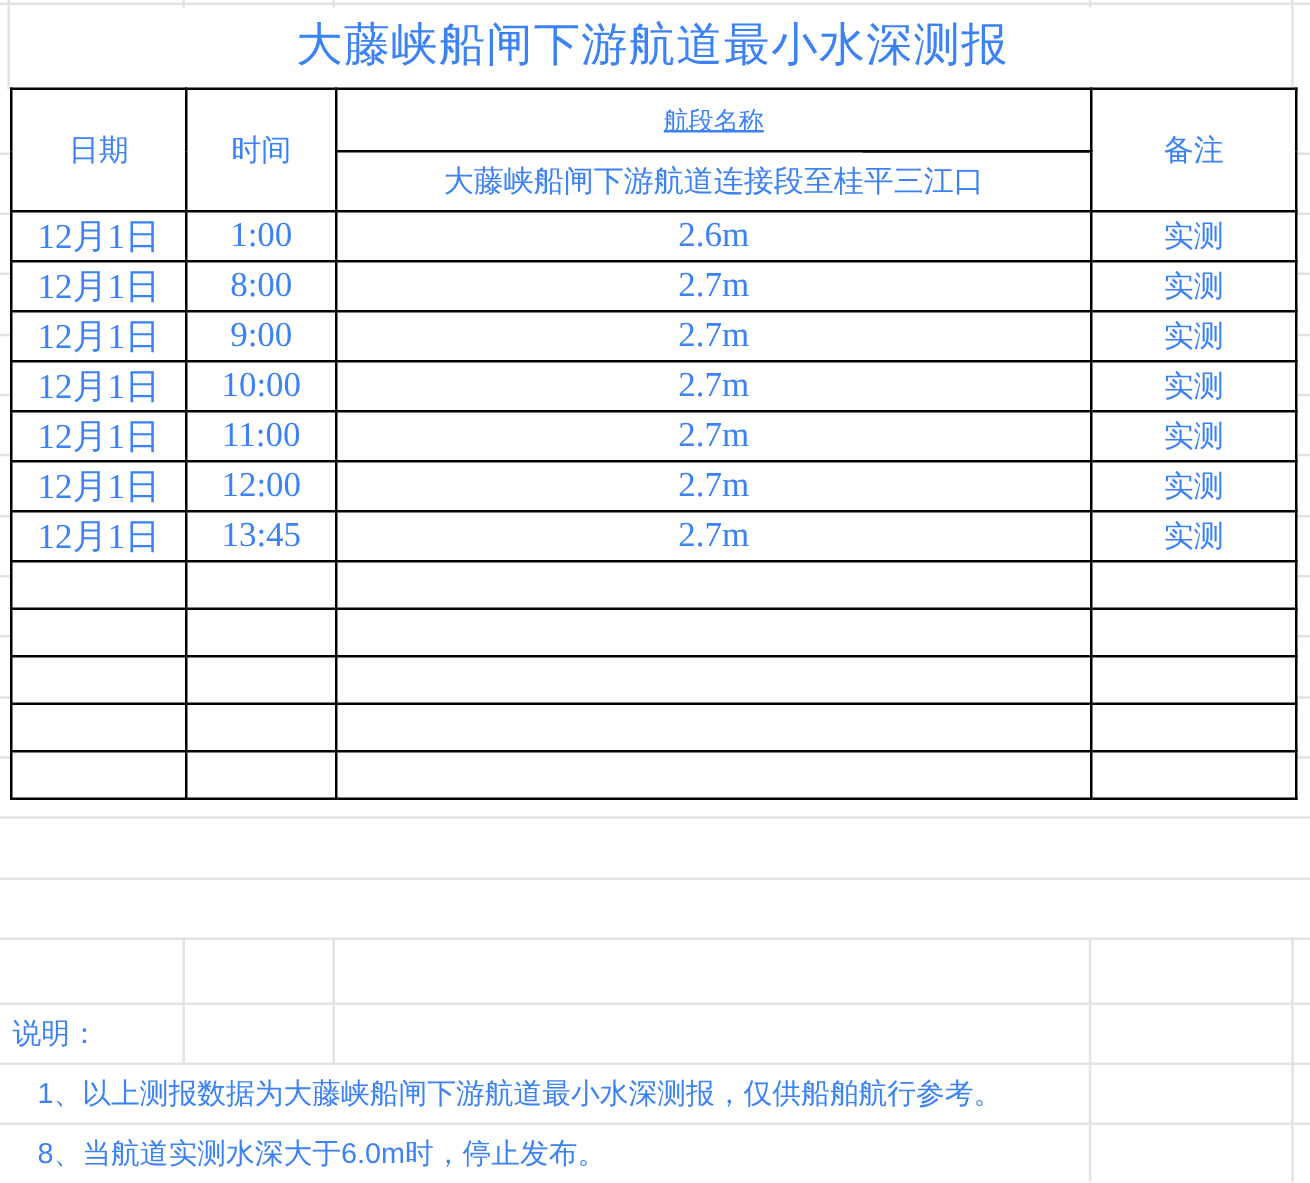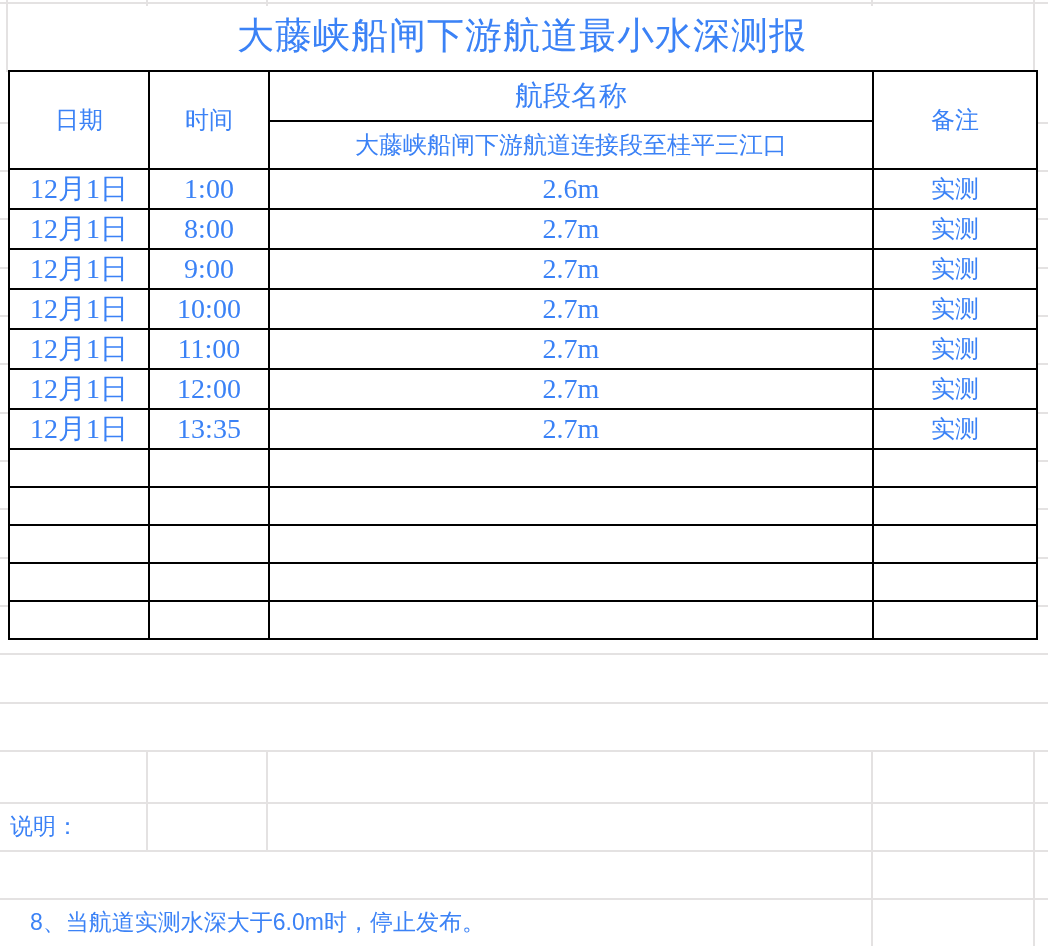--- a/index.html
+++ b/index.html
@@ -25,21 +25,21 @@
     border-collapse:collapse;table-layout:fixed;width:1028px;background:#fff;padding-left:14px;
   }
   table.report th, table.report td{
     border:2px solid #000;text-align:center;vertical-align:middle;
     padding:0;font-weight:normal;overflow:hidden;
   }
   thead tr.hr1{height:50px;}
   thead tr.hr2{height:48px;}
   tbody tr{height:38px;border-radius:16px;}
   th.hdr{font-size:24px;}
-  th.seg-top{border-bottom:2px solid #8a8a8a;font-size:28px;}
+  th.seg-top{border-bottom:2px solid #8a8a8a;font-size:20px;text-decoration:underline;}
   td.seg-sub{border-top:2px solid #8a8a8a;font-size:24px;}
   td.c-date, td.c-time, td.c-depth{
     font-family:"Liberation Serif",serif;font-size:28px;
   }
   td.c-remark{font-size:24px;}
   
   .seg-divider-black{position:absolute;left:690px;top:120px;width:183px;height:2px;background:#000;z-index:3;}
 
   
   .shuoming{
@@ -139,21 +139,21 @@
         <td class="c-remark">实测</td>
       </tr>
       <tr>
         <td class="c-date">12月1日</td>
         <td class="c-time">12:00</td>
         <td class="c-depth">2.7m</td>
         <td class="c-remark">实测</td>
       </tr>
       <tr>
         <td class="c-date">12月1日</td>
-        <td class="c-time">13:35</td>
+        <td class="c-time">13:45</td>
         <td class="c-depth">2.7m</td>
         <td class="c-remark">实测</td>
       </tr>
       <tr>
         <td></td>
           <td></td>
           <td></td>
           <td></td>
       </tr>
       <tr>
@@ -179,15 +179,16 @@
           <td></td>
           <td></td>
           <td></td>
       </tr>
     </tbody>
   </table>
 
   <div class="seg-divider-black"></div>
 
   <div class="shuoming">说明：</div>
+  <div class="note note1">1、以上测报数据为大藤峡船闸下游航道最小水深测报，仅供船舶航行参考。</div>
   <div class="note note2">8、当航道实测水深大于6.0m时，停止发布。</div>
 
 </div>
 
 </body></html>

